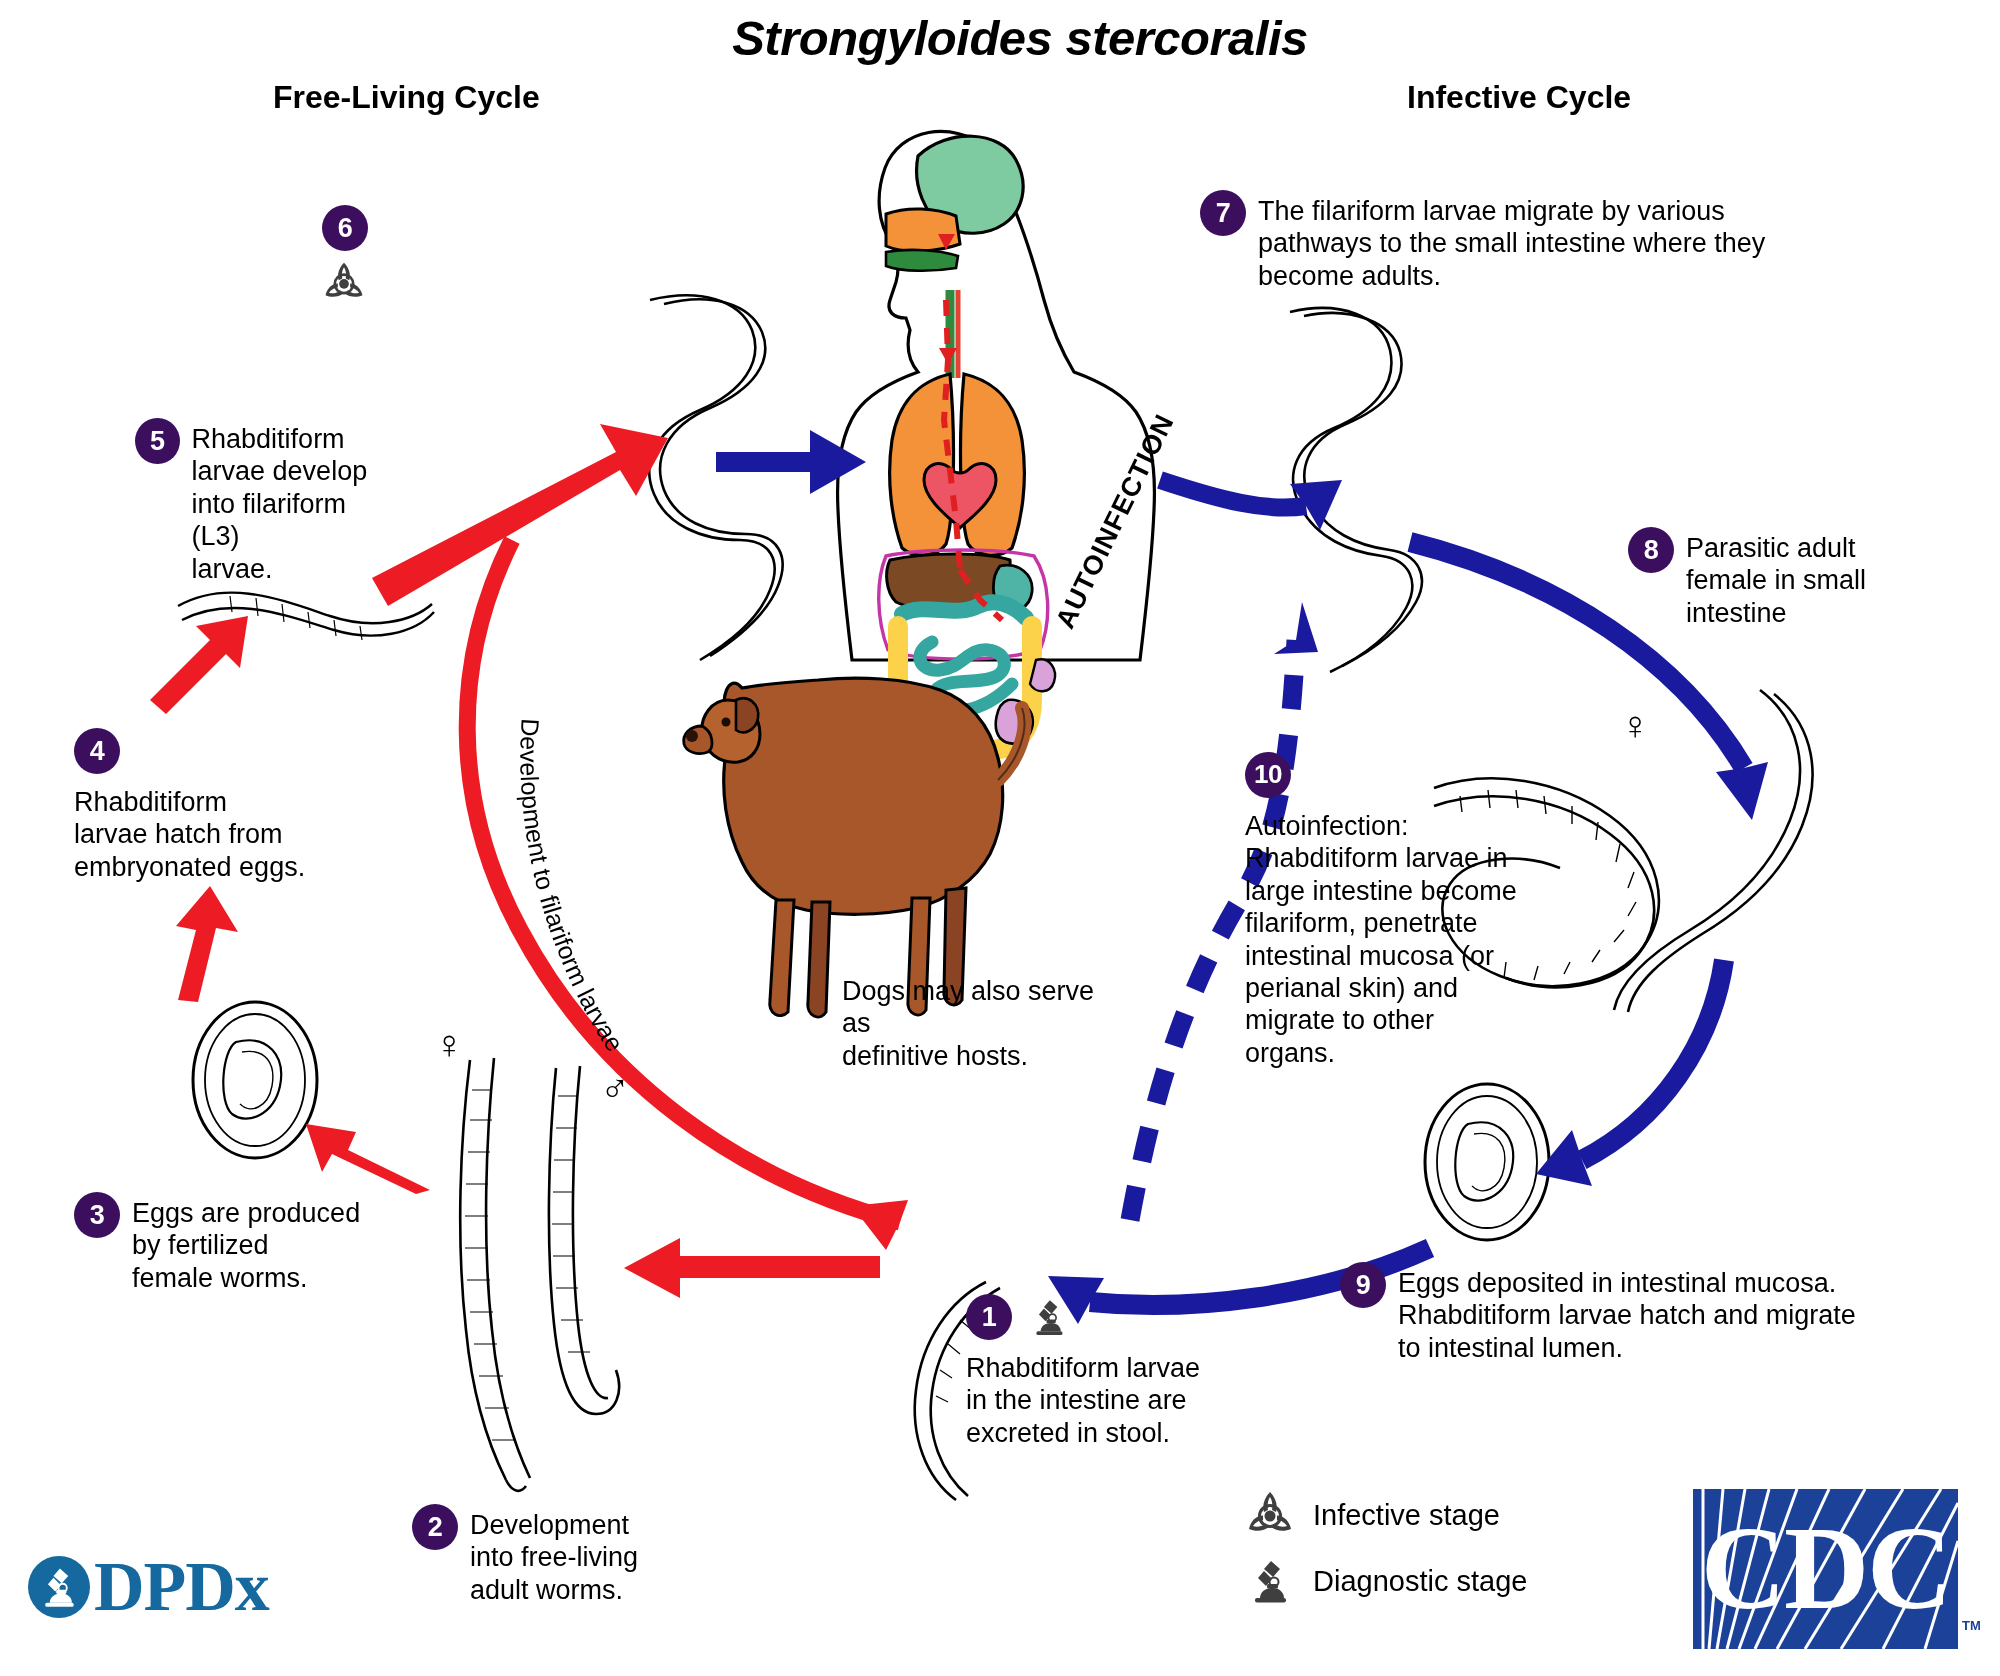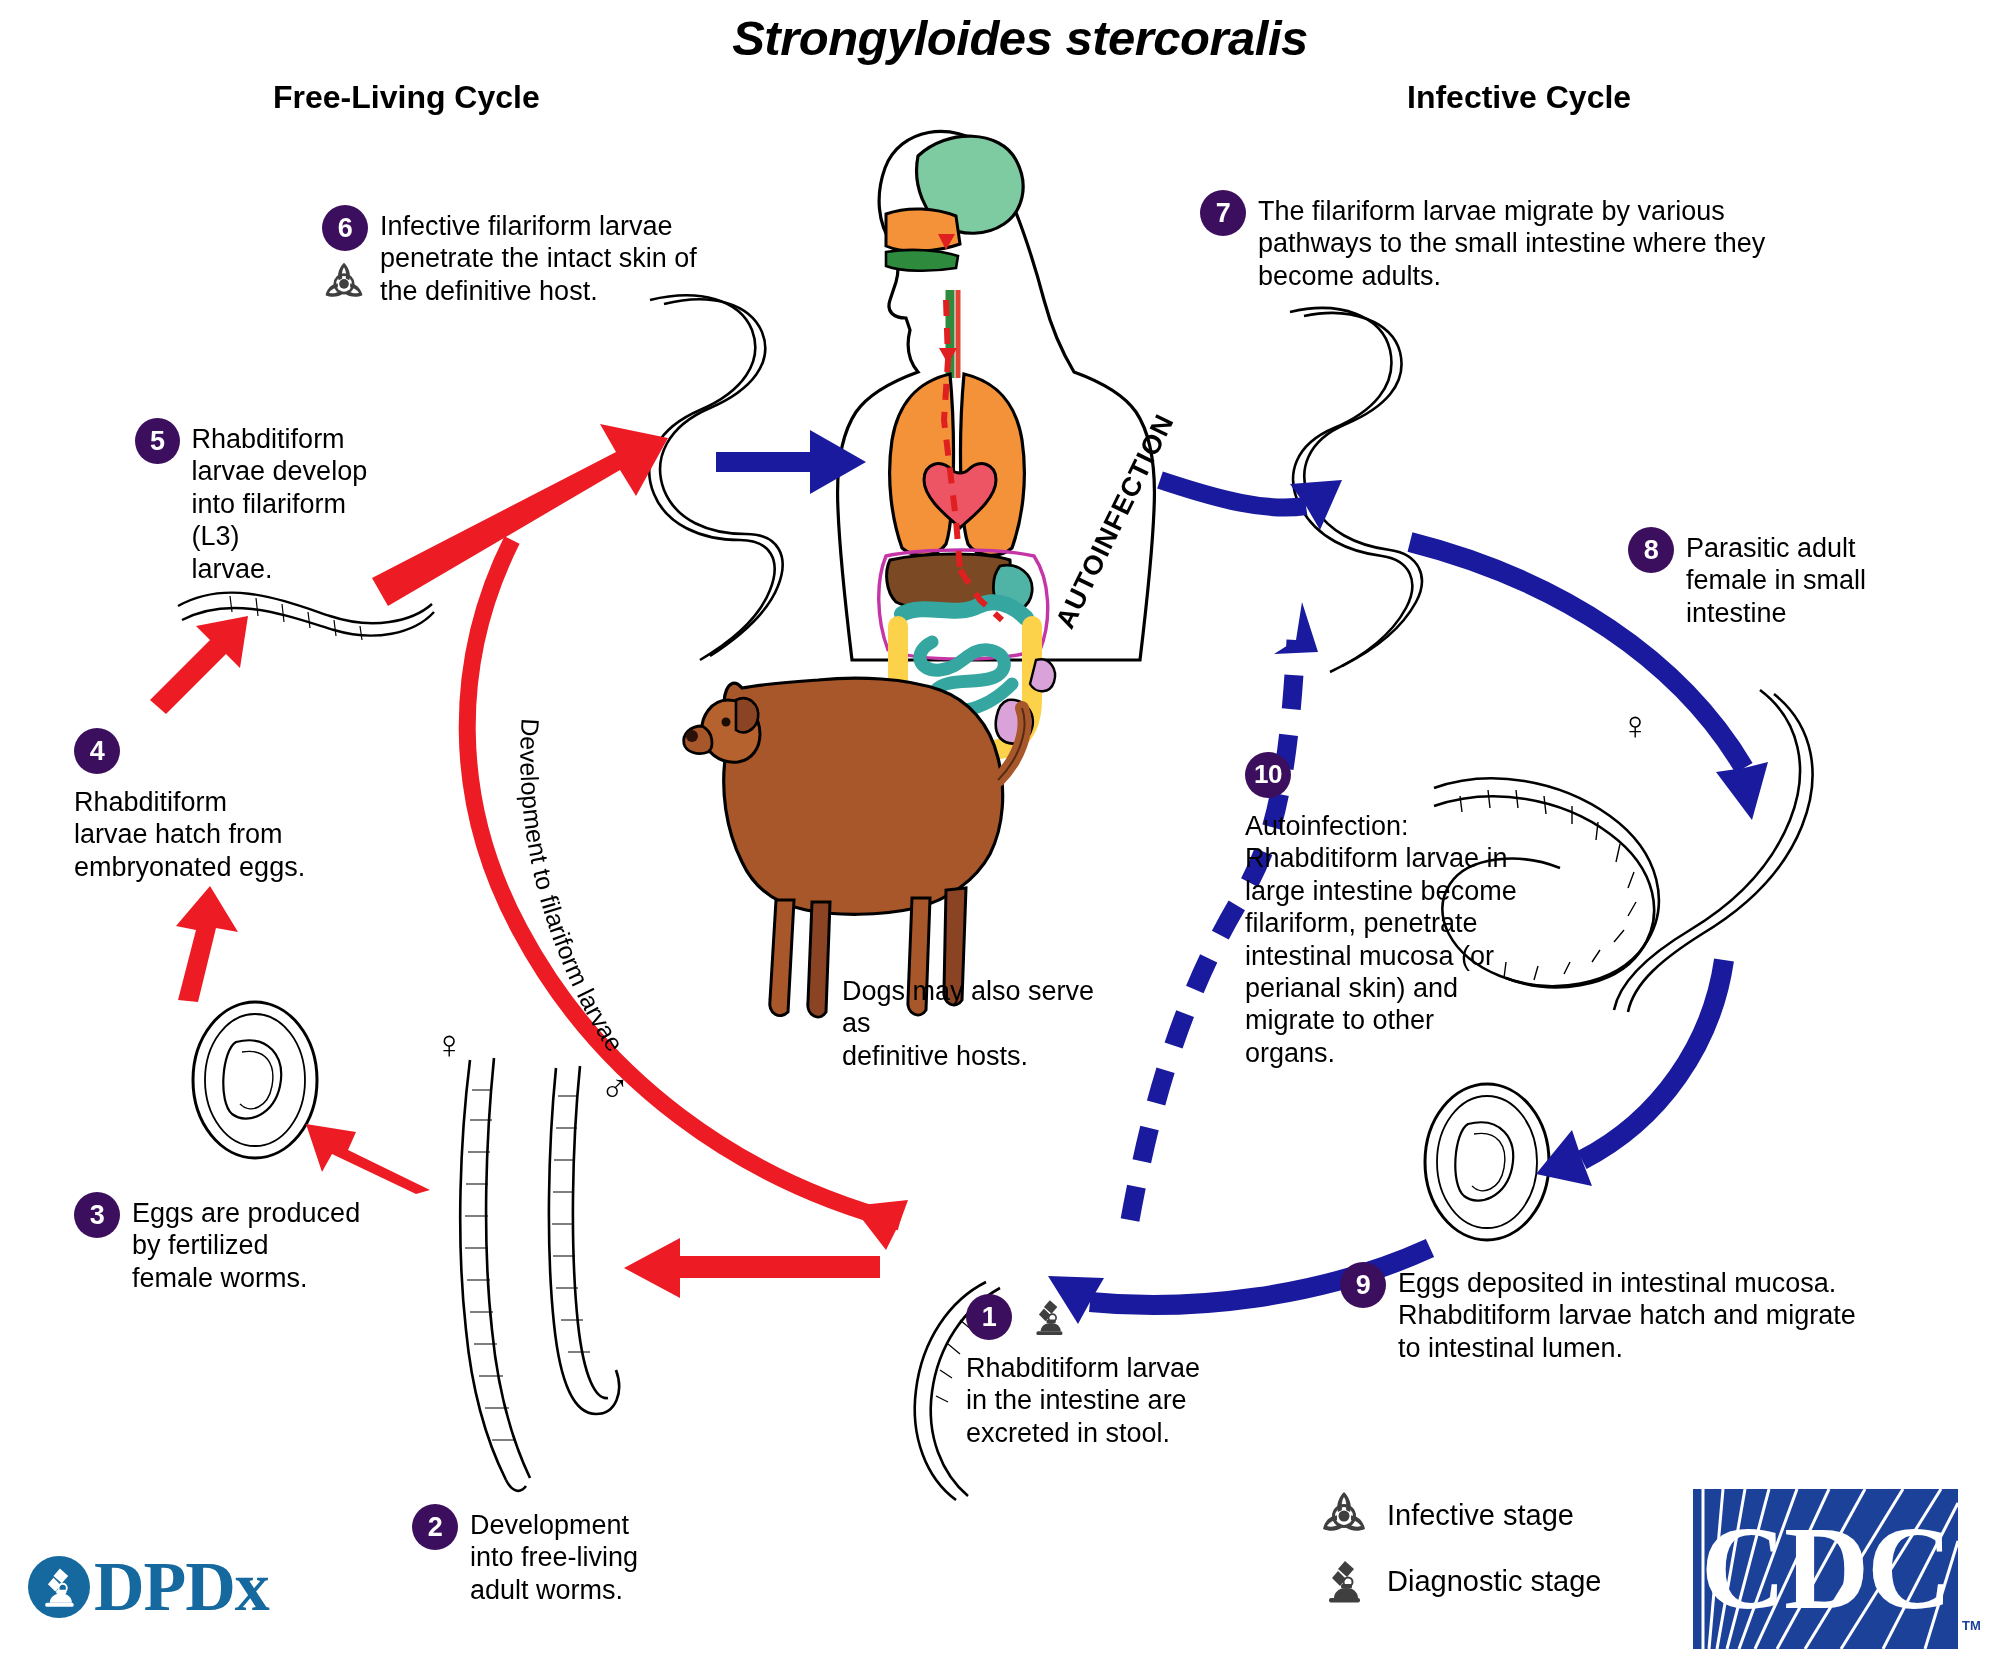--- a/index.html
+++ b/index.html
@@ -19,21 +19,21 @@
          letter-spacing:-0.5px;}
   .badge.two-digit{font-size:26px;}
 
   .s-row{display:flex;align-items:flex-start;gap:12px;}
   .s-txt{padding-top:5px;}
 
   .caption{font-size:27px;line-height:1.2;}
   .sym{font-size:40px;line-height:1;}
 
   
-  #legend{left:1319px;top:1490px;}
+  #legend{left:1245px;top:1490px;}
   .leg-row{display:flex;align-items:center;gap:18px;margin-bottom:16px;}
   .leg-lbl{font-size:29px;}
 
   
   #dpdx{left:28px;top:1552px;display:flex;align-items:center;gap:4px;}
   #dpdx .circ{width:62px;height:62px;border-radius:50%;background:#15699e;
               display:flex;align-items:center;justify-content:center;}
   #dpdx .word{font-family:"Liberation Serif","DejaVu Serif",serif;font-size:70px;
               font-weight:bold;color:#15699e;line-height:1;letter-spacing:-1px;}
 
@@ -297,23 +297,20 @@
           <g fill="#3f3f3f">
             <circle cx="50" cy="52" r="11"></circle>
             <path d="M50 4 C38 16 34 32 38 44 L46 40 C44 30 46 20 50 14 C54 20 56 30 54 40 L62 44 C66 32 62 16 50 4 z"></path>
             <path d="M8 78 C22 84 38 82 48 74 L42 67 C34 73 24 75 16 72 C20 66 28 60 36 60 L36 51 C24 51 12 60 8 78 z"></path>
             <path d="M92 78 C88 60 76 51 64 51 L64 60 C72 60 80 66 84 72 C76 75 66 73 58 67 L52 74 C62 82 78 84 92 78 z"></path>
             <circle cx="50" cy="52" r="21" fill="none" stroke="#3f3f3f" stroke-width="6"></circle>
           </g>
         </svg>
       </div>
     </div>
-    <div class="s-txt" style="white-space:pre-line;">Infective filariform larvae
-penetrate the intact skin of
-the definitive host.</div>
   </div>
 </div>
 
 <div class="abs step" style="left:135px;top:418px;width:260px;">
   <div class="s-row">
     <div class="badge">5</div>
     <div class="s-txt" style="white-space:pre-line;">Rhabditiform
 larvae develop
 into filariform (L3)
 larvae.</div>

